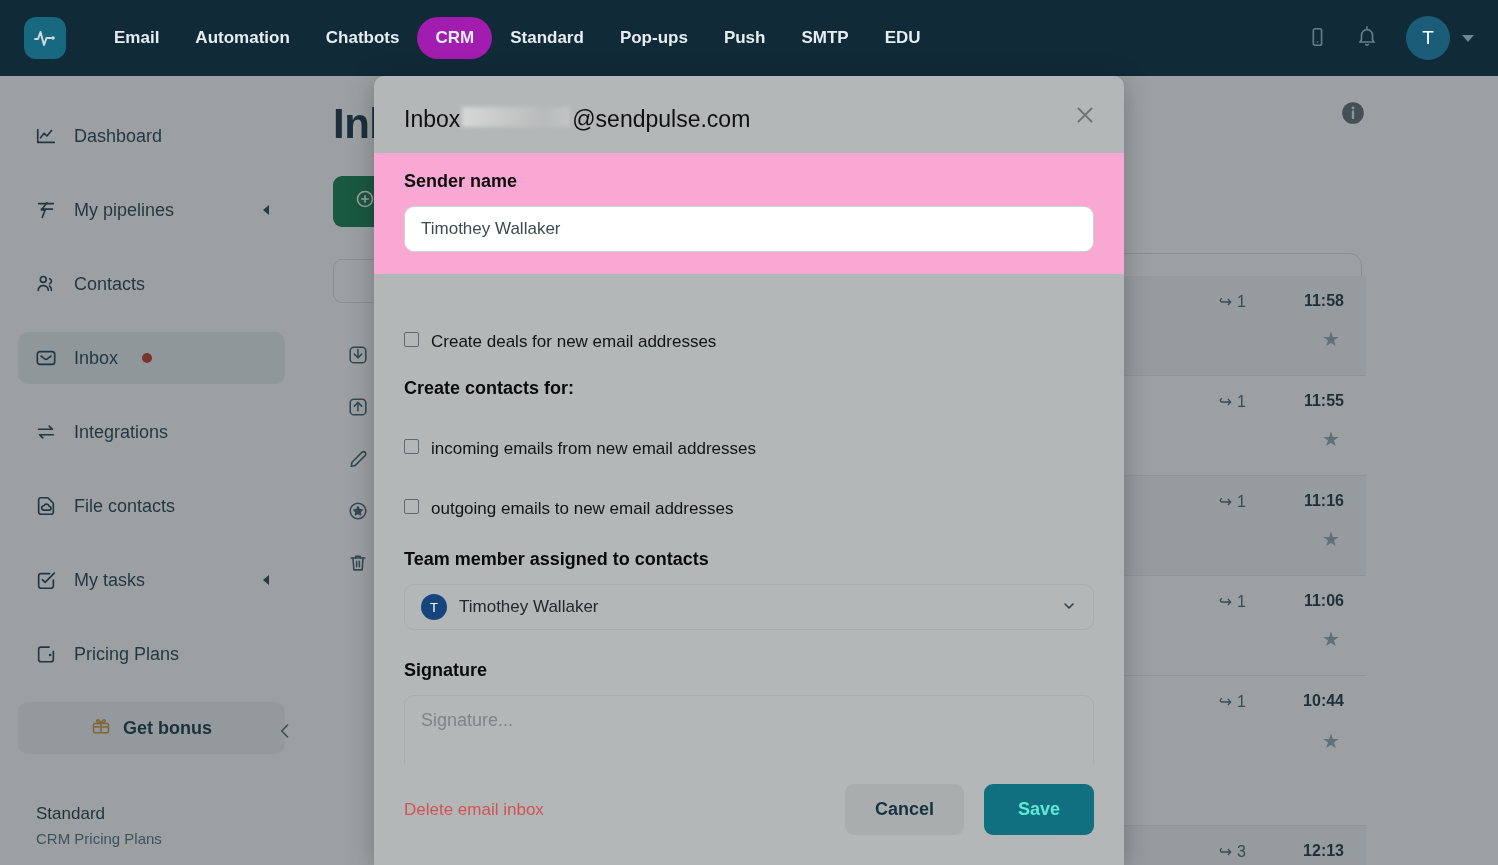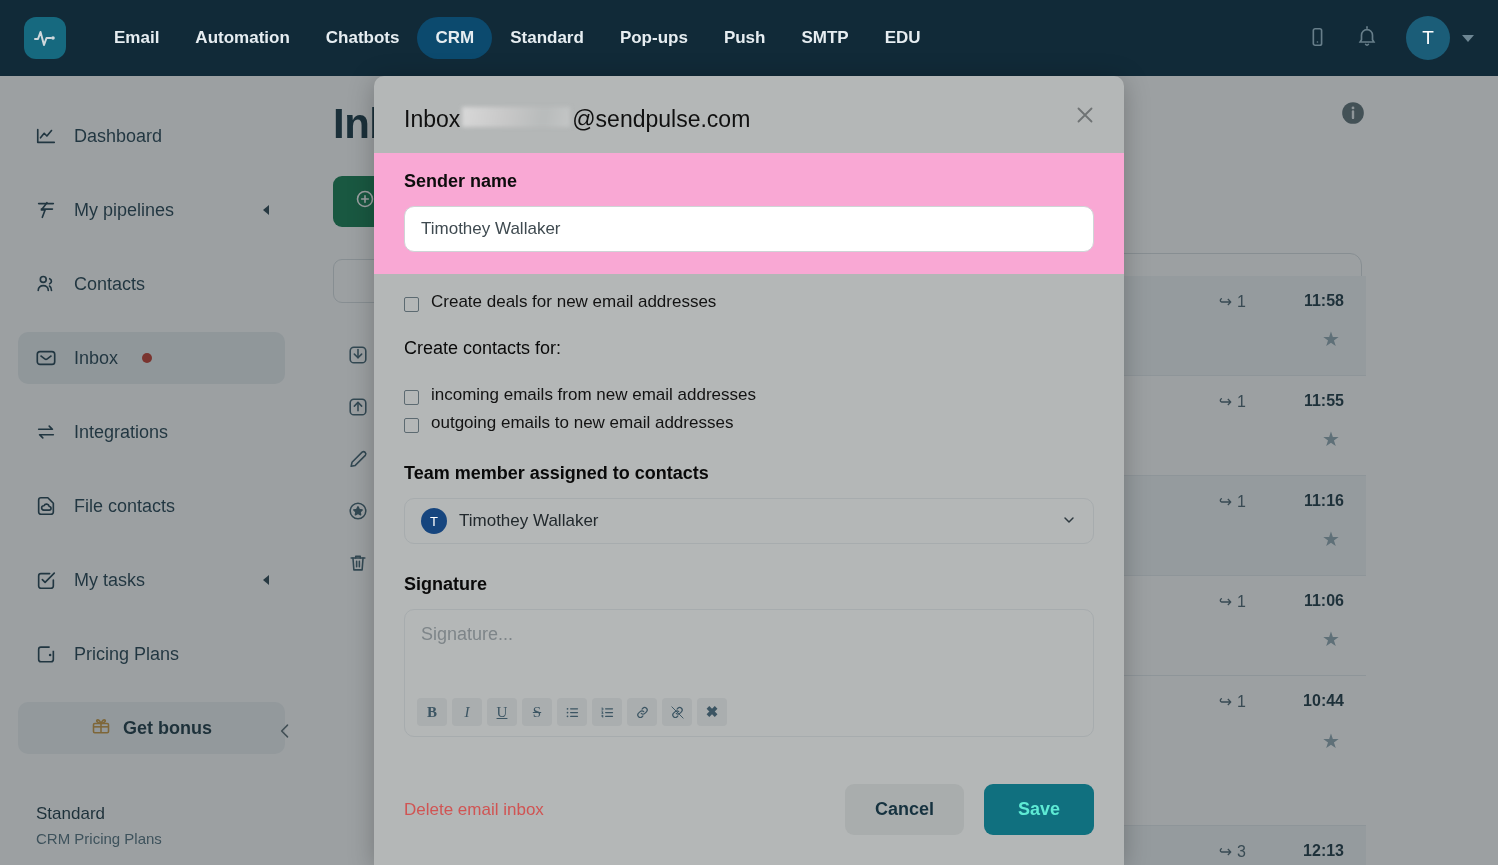--- a/index.html
+++ b/index.html
@@ -25,21 +25,21 @@
     background: #16697f;
     display: flex; align-items: center; justify-content: center;
     flex: 0 0 auto;
   }
   .nav-items { display: flex; align-items: center; margin-left: 30px; }
   .nav-item {
     color: #e6edf1; font-size: 17px; font-weight: bold;
     padding: 11px 18px; border-radius: 22px; cursor: pointer;
     white-space: nowrap;
   }
-  .nav-item.active { background: #0c4a6e; }
+  .nav-item.active { background: #a21caf; }
   .nav-right { margin-left: auto; display: flex; align-items: center; gap: 26px; }
   .nav-icon { width: 24px; height: 24px; cursor: pointer; opacity: .8; }
   .avatar-top {
     width: 44px; height: 44px; border-radius: 50%;
     background: #1b5d78; color: #fff;
     display: flex; align-items: center; justify-content: center;
     font-size: 19px; cursor: pointer;
   }
   .caret-down { width: 0; height: 0; border-left: 6px solid transparent; border-right: 6px solid transparent; border-top: 7px solid #6d8693; margin-left: -14px; cursor: pointer; }
 
@@ -124,24 +124,24 @@
 
   .highlight-band { background: #f9a8d4; padding: 18px 30px 22px 30px; }
   .field-label { font-size: 18px; font-weight: bold; color: #0d0d0d; margin-bottom: 14px; }
   .text-input {
     width: 100%; height: 46px; border: 1px solid #cfd4d6; border-radius: 10px;
     background: #ffffff; padding: 0 16px;
     font-family: "Liberation Sans", sans-serif; font-size: 17px; color: #3f4a50;
   }
 
   .modal-body { flex: 1 1 auto; padding: 18px 30px 0 30px; overflow: hidden; }
-  .cbrow { display: flex; align-items: flex-end; gap: 12px; margin-bottom: 8px; }
+  .cbrow { display: flex; align-items: flex-start; gap: 12px; margin-bottom: 8px; margin-top: 40px; }
   .cbox { width: 15px; height: 15px; border: 1.5px solid #5c6a71; border-radius: 2px; background: #b4b7b7; flex:0 0 auto; cursor:pointer;}
   .cbl { font-size: 17px; color: #131313; }
-  .sect-title { font-size: 18px; font-weight: normal; color: #0a0a0a; margin: 26px 0 26px 0; }
+  .sect-title { font-size: 18px; font-weight: bold; color: #0a0a0a; margin: 26px 0 26px 0; }
   .sect-title2 { font-size: 18px; font-weight: bold; color: #0a0a0a; margin: 30px 0 14px 0; }
 
   .select-wrap { position: relative; }
   .select-box {
     width: 100%; height: 46px; border: 1px solid #a7acae; border-radius: 10px;
     background: #b4b7b7; display: flex; align-items: center; gap: 12px;
     padding: 0 16px; cursor: pointer;
   }
   .avatar-sm { width: 26px; height: 26px; border-radius: 50%; background: #16457e; color: #fff;
     display: flex; align-items: center; justify-content: center; font-size: 13px; flex:0 0 auto;}

